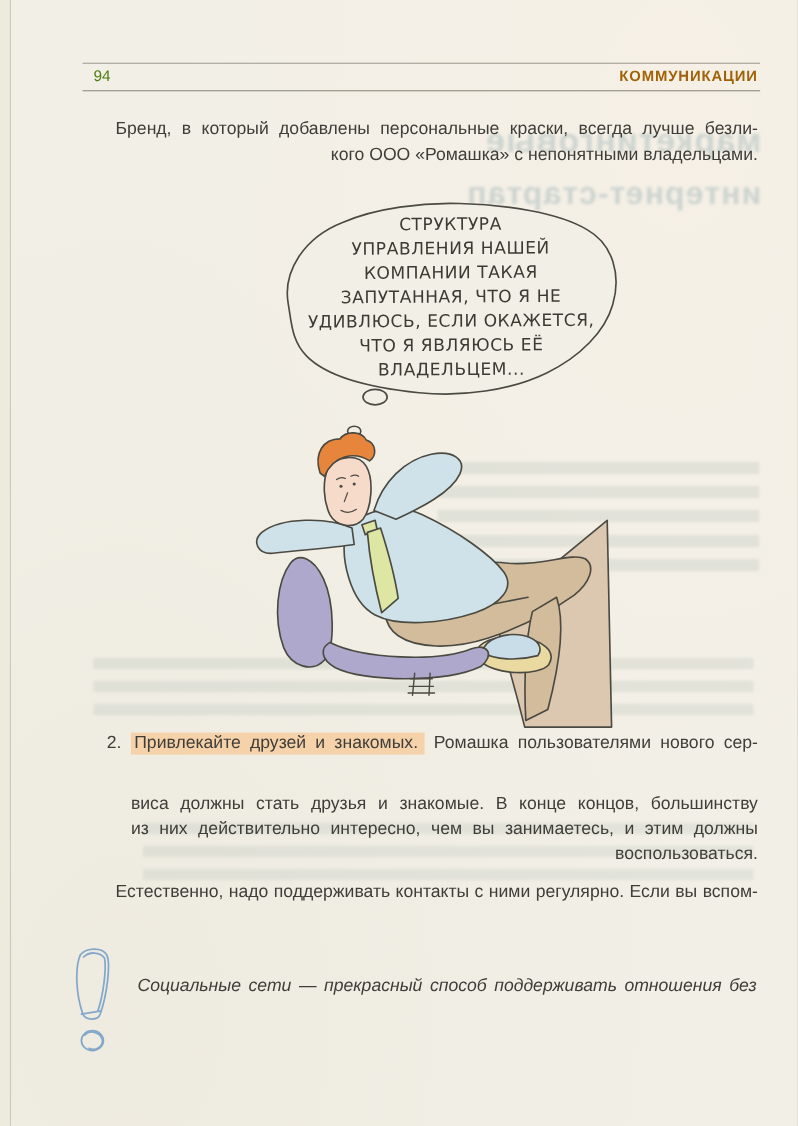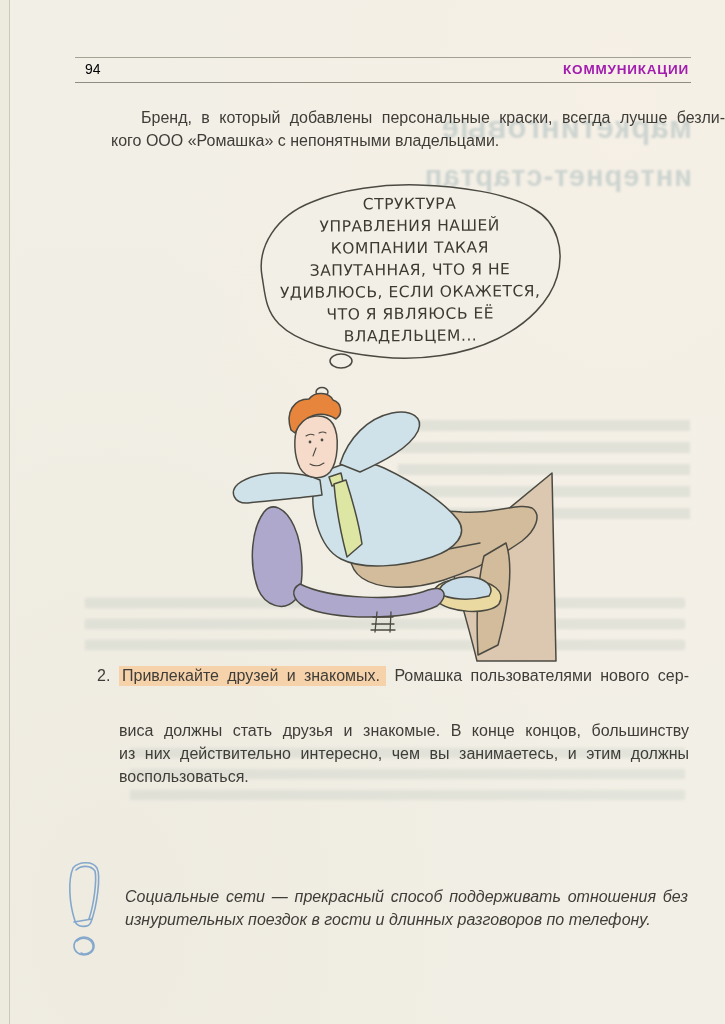--- a/index.html
+++ b/index.html
@@ -17,24 +17,24 @@
       radial-gradient(ellipse at 85% 10%, rgba(246,240,230,.9) 0%, rgba(246,240,230,0) 55%),
       radial-gradient(ellipse at 15% 90%, rgba(236,232,221,.6) 0%, rgba(236,232,221,0) 60%);
   }
   .page-edge-strip{position:absolute;left:0;top:0;width:9px;height:1024px;background:#edeade;}
   .page-edge-line{position:absolute;left:9px;top:0;width:1px;height:1024px;background:#ccc8bb;}
 
   
   .rule{position:absolute;left:75px;width:616px;height:1px;background:#8f8d81;}
   .rule.top{top:57px;background:#a3a094;}
   .rule.bottom{top:82px;}
-  .page-number{position:absolute;left:85px;top:61px;font-size:14px;color:#000000;}
+  .page-number{position:absolute;left:85px;top:61px;font-size:14px;color:#4d7c0f;}
   .section-title{
     position:absolute;right:36px;top:62px;
-    font-size:13.5px;font-weight:bold;letter-spacing:.8px;color:#a21caf;
+    font-size:13.5px;font-weight:bold;letter-spacing:.8px;color:#a16207;
   }
 
   
   .ghost-heading{
     position:absolute;right:33px;top:110px;width:330px;
     transform:scaleX(-1);
     text-align:left;
     filter:blur(1.3px);
     color:rgba(125,158,165,.34);
     font-weight:bold;
@@ -46,23 +46,23 @@
   .ghost-bars.gmid{left:398px;top:420px;width:292px;height:106px;
     background:repeating-linear-gradient(to bottom, rgba(139,160,152,.33) 0 11px, rgba(0,0,0,0) 11px 22px);}
   .ghost-bars.glow1{left:85px;top:598px;width:600px;height:58px;
     background:repeating-linear-gradient(to bottom, rgba(139,160,152,.30) 0 10px, rgba(0,0,0,0) 10px 21px);}
   .ghost-bars.glow2{left:130px;top:748px;width:555px;height:52px;
     background:repeating-linear-gradient(to bottom, rgba(139,160,152,.28) 0 10px, rgba(0,0,0,0) 10px 21px);}
 
   
   .para{position:absolute;font-size:16px;line-height:23px;}
   .jline{text-align:justify;text-align-last:justify;}
-  .lline{text-align:left;}
+  .lline{text-align:right;}
   .indent{text-indent:30px;}
-  .intro{left:75px;top:106px;width:614px;margin-left:36px;}
+  .intro{left:75px;top:106px;width:614px;}
   .contacts{left:75px;top:799px;width:614px;}
 
   .item2{left:97px;top:664px;width:592px;}
   .item2 .first{position:relative;padding-left:22px;}
   .item2 .marker{position:absolute;left:0;top:0;}
   .item2 .body-lines{padding-left:22px;margin-top:32px;}
   .hl{background:#f6d2ab;padding:1px 6px 2px 3px;}
 
   .callout-text{left:125px;top:886px;width:563px;position:absolute;font-size:16px;line-height:22.5px;font-style:italic;}
 
@@ -177,28 +177,28 @@
       <span>Ромашка пользователями нового сер-</span>
     </div>
     <div class="body-lines">
       <div class="jline">виса должны стать друзья и знакомые. В конце концов, большинству</div>
       <div class="jline">из них действительно интересно, чем вы занимаетесь, и этим должны</div>
       <div class="lline">воспользоваться.</div>
     </div>
   </div>
 
   <div class="para contacts">
+    <div class="jline indent">Естественно, надо поддерживать контакты с ними регулярно. Если вы вспом-</div>
   </div>
 
   <svg class="excl-svg" width="60" height="115" viewBox="0 0 60 115" xmlns="http://www.w3.org/2000/svg">
     <g stroke="#84a8cc" stroke-width="1.6" fill="none" stroke-linejoin="round" stroke-linecap="round">
       <path d="M16,10 C22,3 36,3 40,10 C44,18 40,48 34,64 C32,70 20,70 18,63 C12,45 11,22 16,10 Z"></path>
       <path d="M19,12 C24,7 34,7 38,13 C40,22 37,46 32,61"></path>
       <path d="M17,64 l18,-3"></path>
       <ellipse cx="27" cy="88" rx="10" ry="9"></ellipse>
       <path d="M20,83 C24,78 34,80 36,87 C37,93 30,98 24,95"></path>
     </g>
   </svg>
   <div class="callout-text">
     <div class="jline">Социальные сети — прекрасный способ поддерживать отношения без</div>
-    <div class="lline">изнурительных поездок в гости и длинных разговоров по телефону.</div>
   </div>
 </div>
 
 </body></html>

